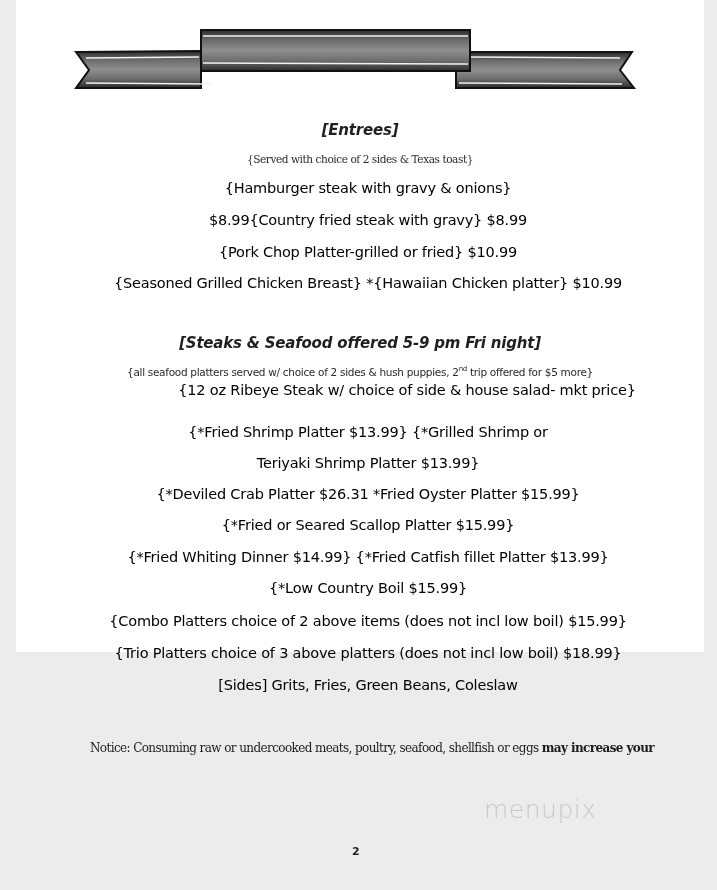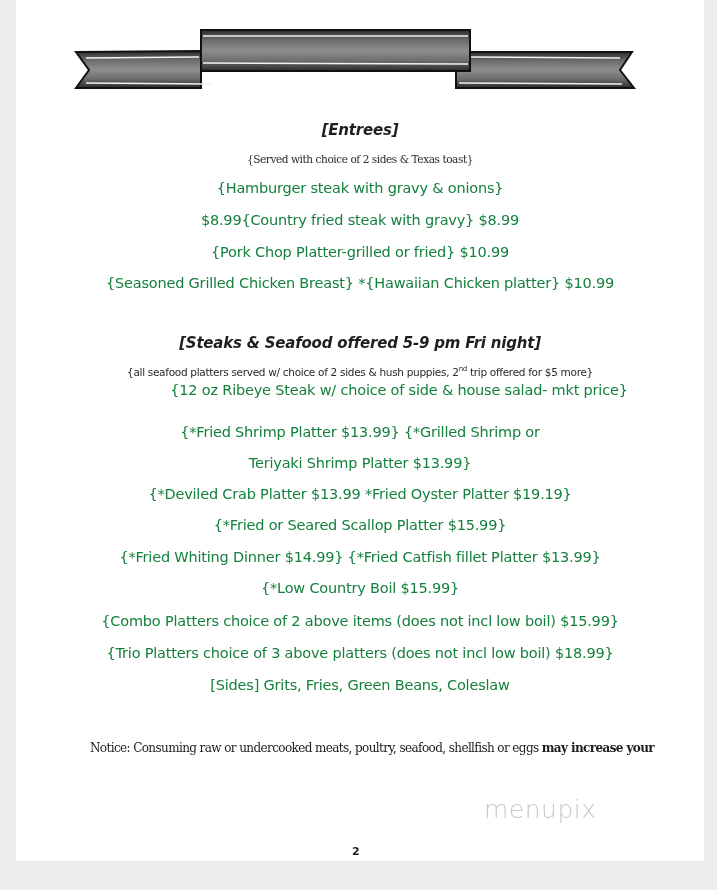--- a/index.html
+++ b/index.html
@@ -4,31 +4,31 @@
   <style>
     html, body { margin: 0; padding: 0; }
     body {
       width: 717px; height: 890px; overflow: hidden;
       background: #ececec;
       position: relative;
       font-family: "DejaVu Sans", sans-serif;
       color: #1a1a1a;
     }
     .page {
-      position: absolute; left: 16px; top: 0; width: 688px; height: 861px;
+      position: absolute; left: 16px; top: 0; width: 688px; height: 652px;
       background: #ffffff;
     }
     .banner { position: absolute; left: 0; top: 0; width: 688px; height: 110px; }
     .line {
       position: absolute; left: 0; width: 688px; text-align: center;
       white-space: nowrap; letter-spacing: -0.2px;
     }
     .heading { font-style: italic; font-weight: bold; font-size: 15px; color: #1f1f1f; }
     .sub-serif { font-family: "DejaVu Serif", serif; font-size: 11.5px; color: #2a2a2a; letter-spacing: -0.5px; transform: scaleX(0.92); }
-    .item { font-size: 14.5px; color: #15803d; }
+    .item { font-size: 14.5px; color: #000000; padding-left: 8px; }
     .small { font-size: 10.5px; color: #2a2a2a; letter-spacing: -0.3px; }
     .notice { font-family: "DejaVu Serif", serif; font-size: 12px; color: #1c1c1c; letter-spacing: -0.6px; line-height: 17px; padding-left: 12px; }
     .notice b { font-weight: bold; }
     .sup { font-size: 7px; vertical-align: super; }
     .watermark {
       position: absolute; left: 468px; top: 795px; font-size: 25px; color: #c9c9c9;
       font-family: "DejaVu Sans", sans-serif; font-weight: 200; letter-spacing: 0.5px;
     }
     .page-number { position: absolute; left: 336px; top: 845px; font-size: 11px; font-weight: bold; color: #222; }
   </style>
@@ -66,21 +66,21 @@
   <div class="line item" style="top:180px;">{Hamburger steak with gravy &amp; onions}</div>
   <div class="line item" style="top:212px;">$8.99{Country fried steak with gravy} $8.99</div>
   <div class="line item" style="top:244px;">{Pork Chop Platter-grilled or fried} $10.99</div>
   <div class="line item" style="top:275px;">{Seasoned Grilled Chicken Breast} *{Hawaiian Chicken platter} $10.99</div>
 
   <div class="line heading" style="top:334px;">[Steaks &amp; Seafood offered 5-9 pm Fri night]</div>
   <div class="line small" style="top:365px;"><span>{all seafood platters served w/ choice of 2 sides &amp; hush puppies, 2</span><span class="sup">nd</span><span> trip offered for $5 more}</span></div>
   <div class="line item" style="top:382px;margin-left:39px;">{12 oz Ribeye Steak w/ choice of side &amp; house salad- mkt price}</div>
   <div class="line item" style="top:424px;">{*Fried Shrimp Platter $13.99} {*Grilled Shrimp or</div>
   <div class="line item" style="top:455px;">Teriyaki Shrimp Platter $13.99}</div>
-  <div class="line item" style="top:486px;">{*Deviled Crab Platter $13.99 *Fried Oyster Platter $19.19}</div>
+  <div class="line item" style="top:486px;">{*Deviled Crab Platter $26.31 *Fried Oyster Platter $15.99}</div>
   <div class="line item" style="top:517px;">{*Fried or Seared Scallop Platter $15.99}</div>
   <div class="line item" style="top:549px;">{*Fried Whiting Dinner $14.99} {*Fried Catfish fillet Platter $13.99}</div>
   <div class="line item" style="top:580px;">{*Low Country Boil $15.99}</div>
   <div class="line item" style="top:613px;">{Combo Platters choice of 2 above items (does not incl low boil) $15.99}</div>
   <div class="line item" style="top:645px;">{Trio Platters choice of 3 above platters (does not incl low boil) $18.99}</div>
 
   <div class="line item" style="top:677px;"><span>[Sides]</span><span> Grits, Fries, Green Beans, Coleslaw</span></div>
 
 
   <div class="line notice" style="top:740px;"><span>Notice: Consuming raw or undercooked meats, poultry, seafood, shellfish or eggs </span><b>may increase your</b></div>

